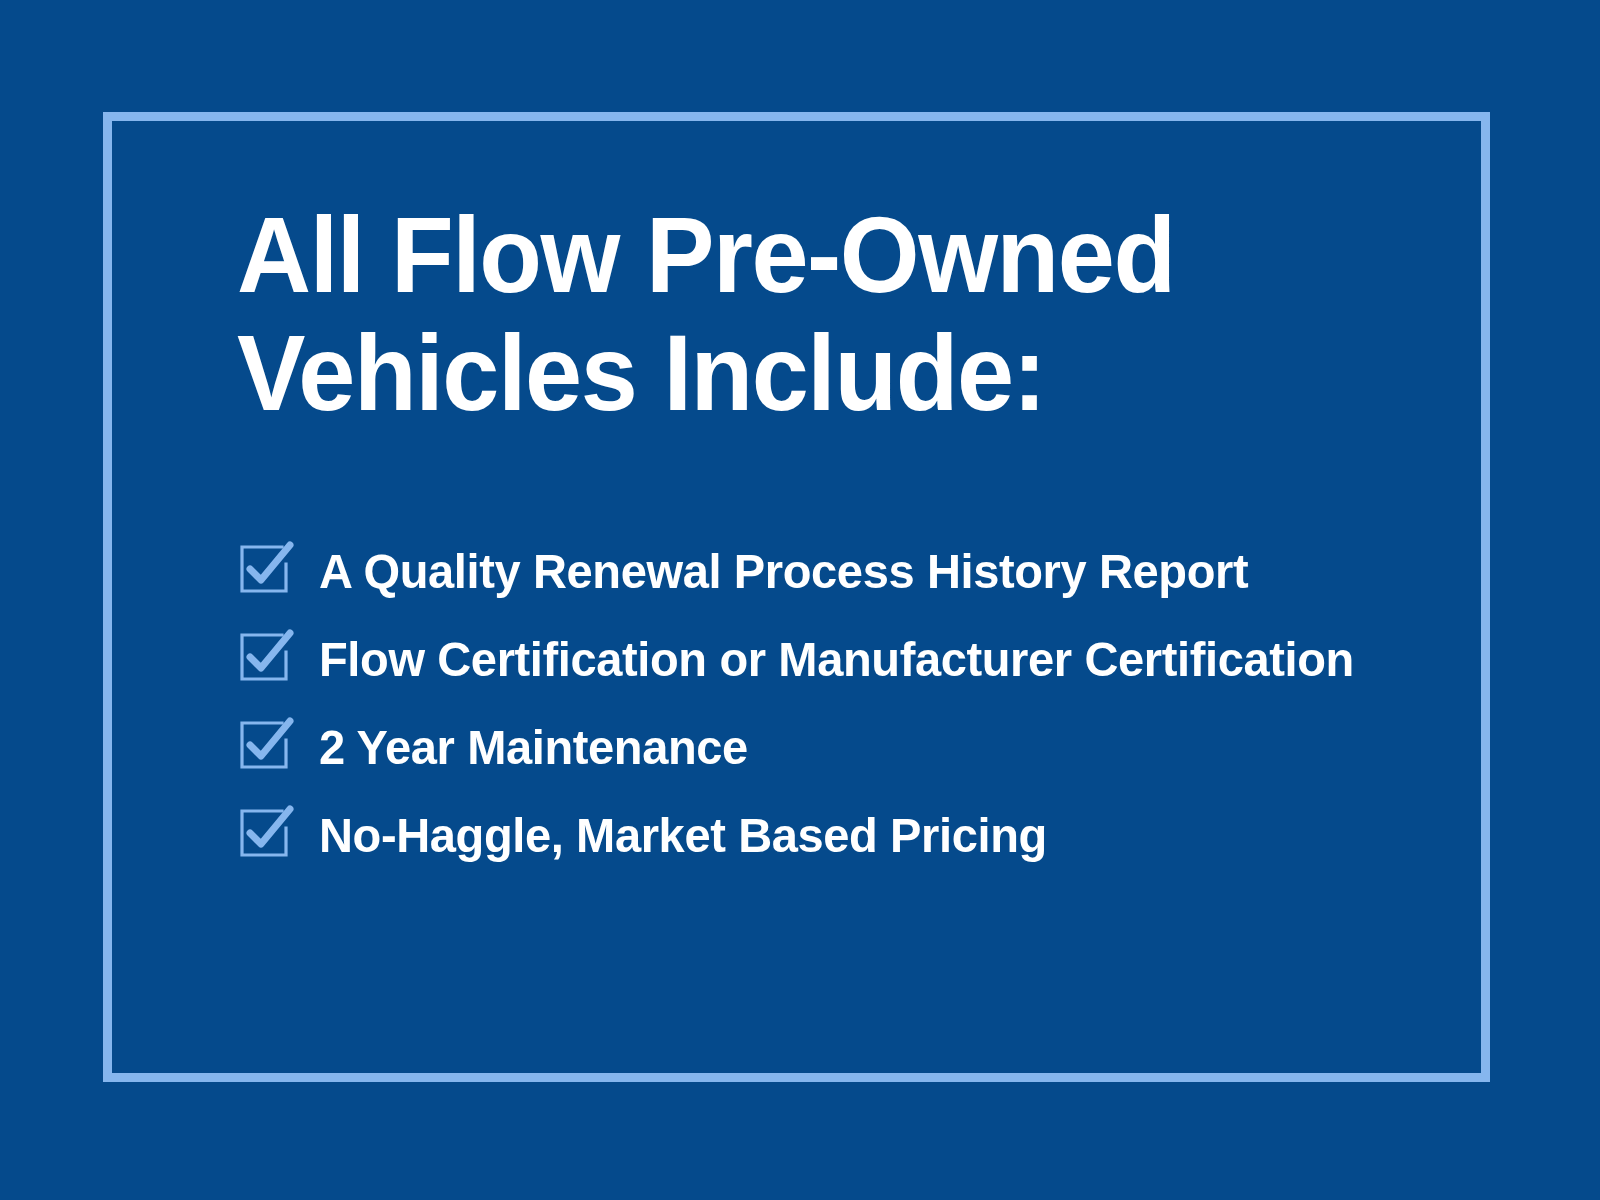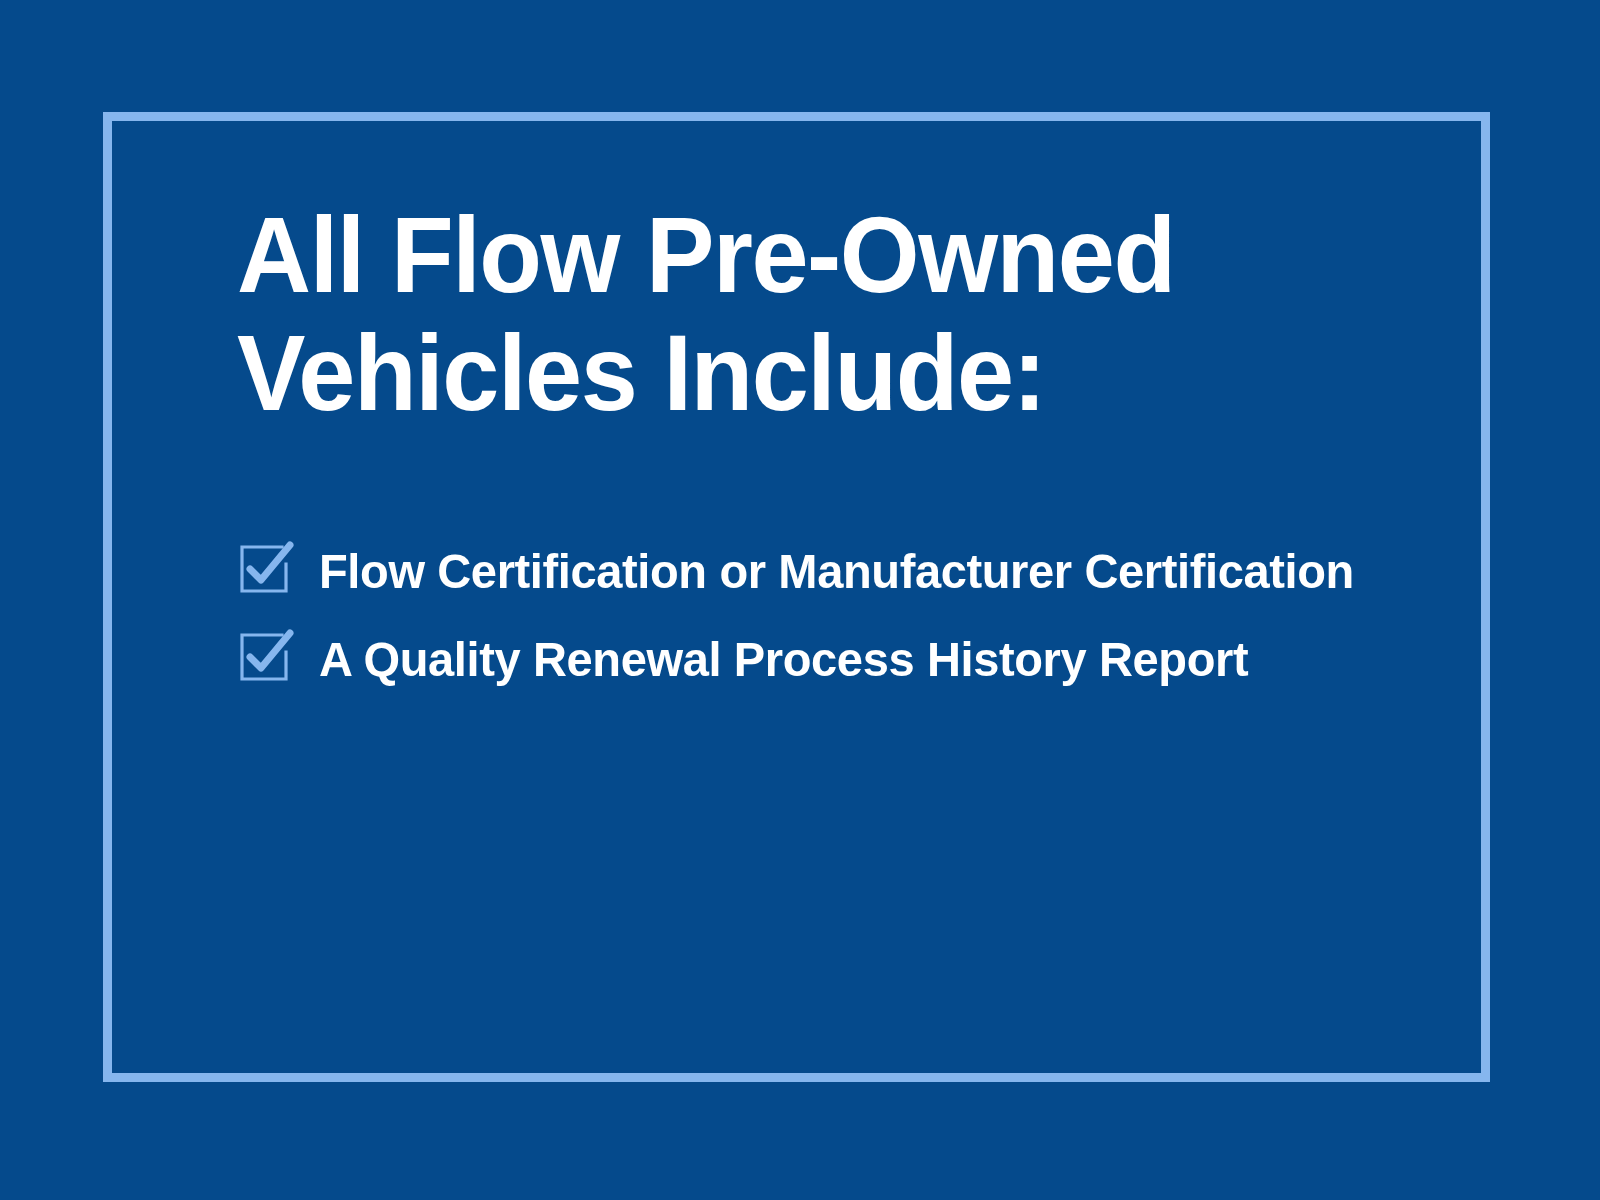--- a/index.html
+++ b/index.html
@@ -125,32 +125,50 @@
 
     <ul class="feature-list">
 
       <li class="feature-item">
         <span class="check-icon">
           <svg viewBox="0 0 54 54" xmlns="http://www.w3.org/2000/svg" aria-hidden="true">
             <path d="M3 5 H43 M3 5 V49 H47 V22" fill="none" stroke="#86B6EE" stroke-width="3.2" stroke-linecap="square"></path>
             <path d="M11 27 L22 38 L51 3" fill="none" stroke="#86B6EE" stroke-width="7" stroke-linecap="round" stroke-linejoin="round"></path>
           </svg>
         </span>
+        <span class="feature-label">A Quality Renewal Process History Report</span>
+      </li>
+
+      <li class="feature-item">
+        <span class="check-icon">
+          <svg viewBox="0 0 54 54" xmlns="http://www.w3.org/2000/svg" aria-hidden="true">
+            <path d="M3 5 H43 M3 5 V49 H47 V22" fill="none" stroke="#86B6EE" stroke-width="3.2" stroke-linecap="square"></path>
+            <path d="M11 27 L22 38 L51 3" fill="none" stroke="#86B6EE" stroke-width="7" stroke-linecap="round" stroke-linejoin="round"></path>
+          </svg>
+        </span>
         <span class="feature-label">Flow Certification or Manufacturer Certification</span>
       </li>
 
       <li class="feature-item">
         <span class="check-icon">
           <svg viewBox="0 0 54 54" xmlns="http://www.w3.org/2000/svg" aria-hidden="true">
             <path d="M3 5 H43 M3 5 V49 H47 V22" fill="none" stroke="#86B6EE" stroke-width="3.2" stroke-linecap="square"></path>
             <path d="M11 27 L22 38 L51 3" fill="none" stroke="#86B6EE" stroke-width="7" stroke-linecap="round" stroke-linejoin="round"></path>
           </svg>
         </span>
-        <span class="feature-label">A Quality Renewal Process History Report</span>
+        <span class="feature-label">2 Year Maintenance</span>
       </li>
 
 
-
+      <li class="feature-item">
+        <span class="check-icon">
+          <svg viewBox="0 0 54 54" xmlns="http://www.w3.org/2000/svg" aria-hidden="true">
+            <path d="M3 5 H43 M3 5 V49 H47 V22" fill="none" stroke="#86B6EE" stroke-width="3.2" stroke-linecap="square"></path>
+            <path d="M11 27 L22 38 L51 3" fill="none" stroke="#86B6EE" stroke-width="7" stroke-linecap="round" stroke-linejoin="round"></path>
+          </svg>
+        </span>
+        <span class="feature-label">No-Haggle, Market Based Pricing</span>
+      </li>
 
     </ul>
 
   </div>
 </div>
 
 </body></html>

